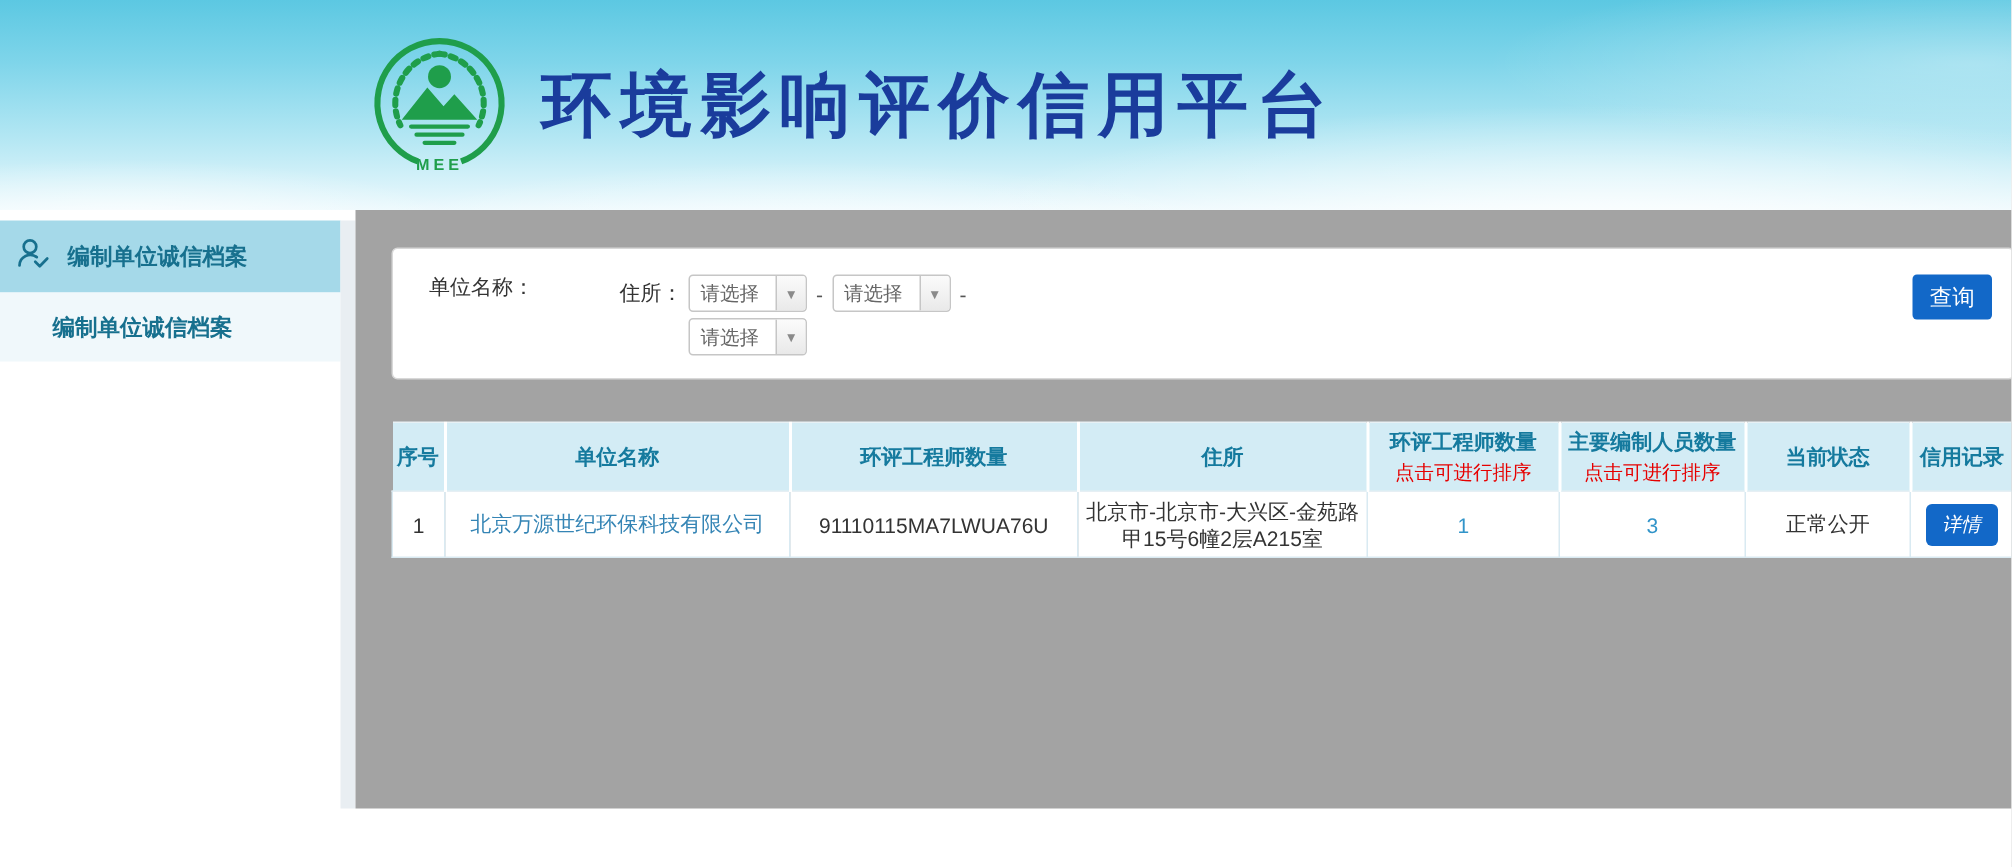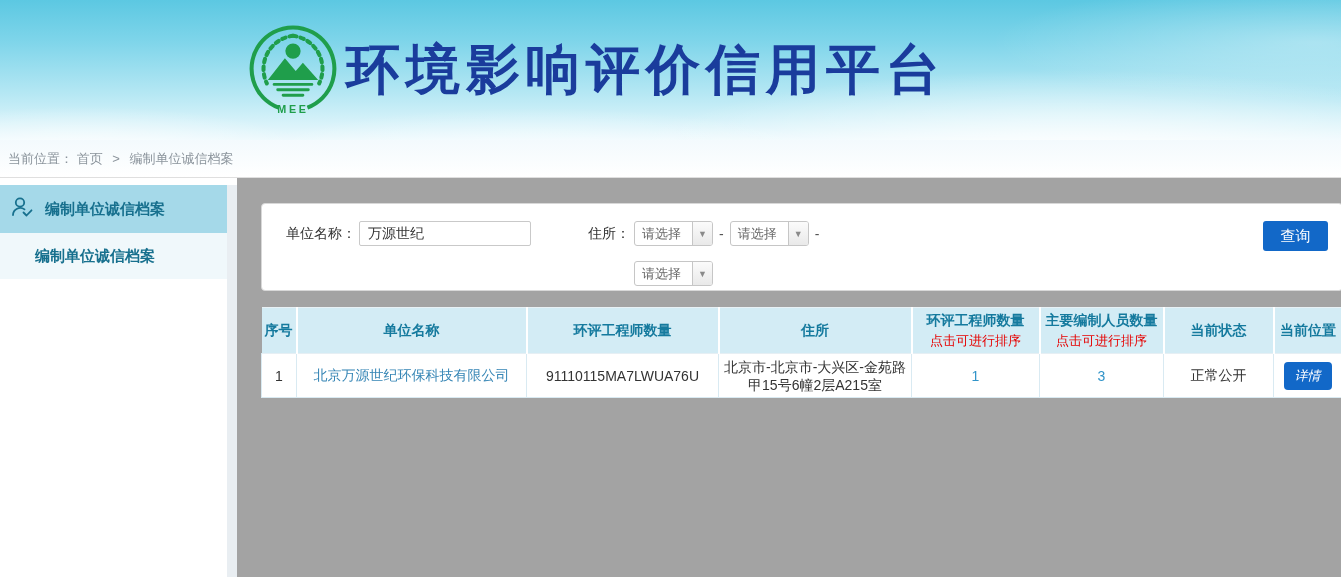--- a/index.html
+++ b/index.html
@@ -13,21 +13,21 @@
     background:
       radial-gradient(55% 110% at 80% 118%, rgba(255,255,255,.95) 0%, rgba(255,255,255,0) 62%),
       radial-gradient(42% 85% at 40% 128%, rgba(255,255,255,.92) 0%, rgba(255,255,255,0) 60%),
       radial-gradient(30% 60% at 6% 112%, rgba(255,255,255,.85) 0%, rgba(255,255,255,0) 60%),
       radial-gradient(40% 70% at 98% 30%, rgba(255,255,255,.35) 0%, rgba(255,255,255,0) 60%),
       linear-gradient(180deg, #5cc8e2 0%, #7fd5ea 30%, #b7e8f4 68%, #ecf9fd 100%);
   }
   .brand { display:flex; align-items:center; padding:24px 0 0 248px; }
   .brand .logo { width:90px; height:92px; flex:0 0 auto; }
   .site-title {
-    margin-left:8px; font-size:54px; font-weight:900; letter-spacing:6px;
+    margin-left:23px; font-size:47px; font-weight:900; letter-spacing:6px;
     color:#1a3c9c; white-space:nowrap;
   }
 
   
   .breadcrumb {
     height:38px; line-height:38px; padding-left:8px;
     font-size:13px; color:#8b949c;
     background:linear-gradient(180deg,#f3fafd 0%,#ffffff 100%);
     border-bottom:1px solid #dfdfdf;
   }
@@ -58,42 +58,42 @@
   .field { display:flex; align-items:center; }
   .field label { font-size:14px; color:#333; white-space:nowrap; }
   .txt-input {
     width:172px; height:25px; border:1px solid #c9c9c9; border-radius:2px;
     margin-left:3px; padding:0 8px; font-size:14px; color:#333;
     font-family:"Liberation Sans", sans-serif; outline:none; background:#fff;
   }
   .field.f2 { margin-left:54px; }
   .field.f3 { margin-left:57px; align-items:flex-start; }
   .field.f3 label { line-height:25px; }
-  .addr-grid { display:flex; flex-direction:column; gap:15px; margin-left:4px; }
+  .addr-grid { display:flex; flex-direction:column; gap:4px; margin-left:4px; }
   .addr-row { display:flex; align-items:center; }
   .fake-select {
     display:flex; align-items:center; width:79px; height:25px;
     border:1px solid #c6c6c6; border-radius:3px; background:#fff;
     overflow:hidden; cursor:pointer;
   }
   .sel-text { flex:1; font-size:13px; color:#666; padding-left:7px; white-space:nowrap; }
   .sel-arrow {
     width:20px; height:100%; display:flex; align-items:center; justify-content:center;
     background:linear-gradient(180deg,#fbfbfb,#e9e9e9);
     border-left:1px solid #c6c6c6; color:#8a8a8a; font-size:9px;
   }
   .dash { margin:0 6px; color:#555; font-size:14px; }
   .query-btn {
-    position:absolute; right:14px; top:17px; width:65px; height:30px;
+    position:absolute; right:14px; top:17px; width:53px; height:30px;
     background:#1268c8; color:#fff; border:none; border-radius:3px;
     font-size:15px; cursor:pointer; font-family:"Liberation Sans", sans-serif;
   }
 
   
-  .results { width:1080px; margin-top:16px; border-collapse:collapse; table-layout:fixed; }
+  .results { width:1080px; margin-top:28px; border-collapse:collapse; table-layout:fixed; }
   .results thead th {
     background:#d3ecf5; color:#157a9e; font-size:14px; font-weight:bold;
     height:46px; text-align:center; vertical-align:middle;
     border-left:2px solid #fff; border-top:1px solid #e8f1f5;
   }
   .results thead th:first-child { border-left:none; }
   .results tbody td {
     background:#fff; height:44px; text-align:center; vertical-align:middle;
     font-size:14px; color:#333;
     border:1px solid #d9eaf2; border-top:1px solid #e6eff4;
@@ -121,26 +121,20 @@
         <path d="M 50 13 A 37 37 0 0 1 79 66" fill="none" stroke="#1f9e4b" stroke-width="4.5" stroke-dasharray="4 4.5" stroke-linecap="round"></path>
         <circle cx="50" cy="30" r="8.5" fill="#1f9e4b"></circle>
         <path d="M22 62 L41 38 L53 52 L61 43 L78 62 Z" fill="#1f9e4b"></path>
         <path d="M29 67 H71 M33 73 H67 M39 79 H61" stroke="#1f9e4b" stroke-width="3.2" stroke-linecap="round"></path>
         <text x="50" y="99" text-anchor="middle" font-size="12" font-weight="bold" letter-spacing="3" fill="#1f9e4b" font-family="Liberation Sans, sans-serif">MEE</text>
       </svg>
       <h1 class="site-title">环境影响评价信用平台</h1>
     </div>
   </header>
 
-  <nav class="breadcrumb">
-    <span>当前位置：</span>
-    <a>首页</a>
-    <span class="sep">&gt;</span>
-    <span>编制单位诚信档案</span>
-  </nav>
 
   <div class="layout">
 
     <aside class="sidebar">
       <div class="side-item">
         <span class="icon">
           <svg width="24" height="24" viewBox="0 0 24 24" fill="none" xmlns="http://www.w3.org/2000/svg">
             <circle cx="10" cy="7.5" r="4.2" stroke="#17708e" stroke-width="1.8"></circle>
             <path d="M3 20 a7.2 7.2 0 0 1 11.5 -5.6" stroke="#17708e" stroke-width="1.8" stroke-linecap="round" fill="none"></path>
             <path d="M13.5 17.5 l3 3 l5 -5.2" stroke="#17708e" stroke-width="1.8" stroke-linecap="round" stroke-linejoin="round" fill="none"></path>
@@ -153,21 +147,20 @@
       </div>
     </aside>
 
     <div class="v-divider"></div>
 
     <main class="main">
 
       <section class="search-panel">
         <div class="field">
           <label>单位名称：</label>
-          <input class="txt-input" type="text" value="万源世纪" style="">
         </div>
         <div class="field f3">
           <label>住所：</label>
           <div class="addr-grid">
             <div class="addr-row">
               <div class="fake-select">
                 <span class="sel-text">请选择</span>
                 <span class="sel-arrow">▼</span>
               </div>
               <span class="dash">-</span>
@@ -207,21 +200,21 @@
             <th>住所</th>
             <th>
               <div>环评工程师数量</div>
               <div class="sort-hint">点击可进行排序</div>
             </th>
             <th>
               <div>主要编制人员数量</div>
               <div class="sort-hint">点击可进行排序</div>
             </th>
             <th>当前状态</th>
-            <th>当前位置</th>
+            <th>信用记录</th>
           </tr>
         </thead>
         <tbody>
           <tr>
             <td>1</td>
             <td><a class="company-link">北京万源世纪环保科技有限公司</a></td>
             <td>91110115MA7LWUA76U</td>
             <td class="addr-cell">
               <div>北京市-北京市-大兴区-金苑路</div>
               <div>甲15号6幢2层A215室</div>

